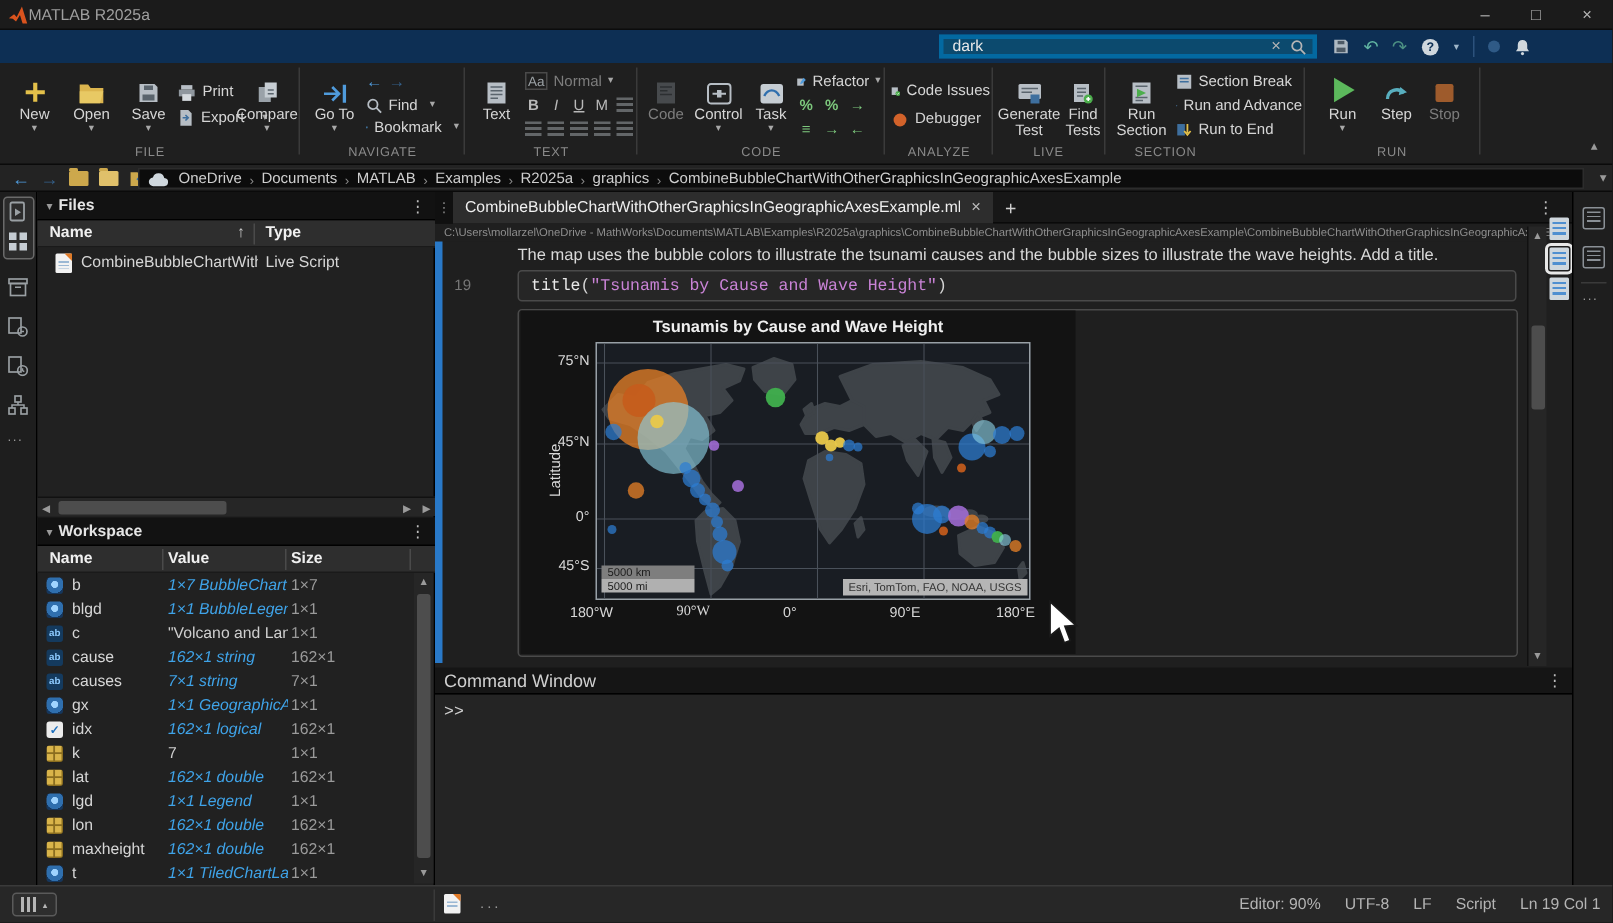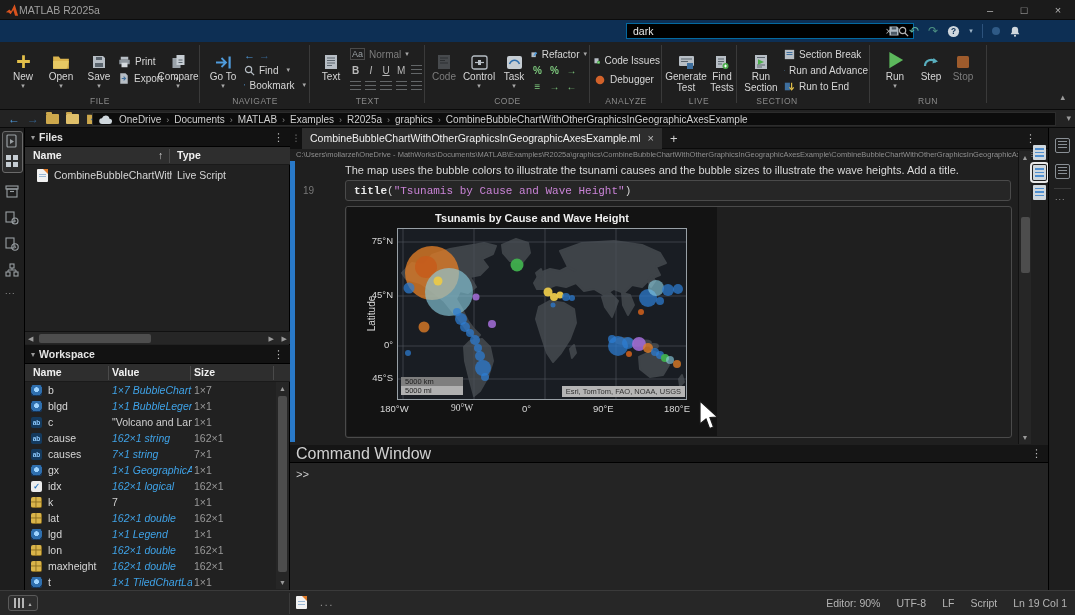--- a/index.html
+++ b/index.html
@@ -12,21 +12,21 @@
 #titlebar .ttl{color:#9f9f9f;font-size:10.5px;margin-left:0}
 #win-controls{position:absolute;right:0;top:0;height:20px;display:flex;align-items:center;gap:0}
 #win-controls .wbtn{width:34px;height:20px;display:flex;align-items:center;justify-content:center;color:#b5b5b5;font-size:11px}
 
 #tabstrip{position:absolute;left:0;top:20px;width:1075px;height:22px;background:#0d2f54}
 #ribbon-tabs{position:absolute;left:0;top:0;height:22px;display:flex}
 .rtab{height:22px;min-width:76px;padding:0 14px;display:flex;align-items:center;justify-content:center;font-size:10.5px;color:#e7edf3;letter-spacing:.3px}
 .rtab.dark{background:#0d2f54}
 .rtab.active{background:#161616;color:#fff}
 .rtab.accent{background:#1878c8}
-#qa-search{position:absolute;left:626px;top:3px;width:288px;height:16px;background:#000000;border:1px solid #0369a1;display:flex;align-items:center;padding:0 4px}
+#qa-search{position:absolute;left:626px;top:3px;width:252px;height:16px;background:#0c4a6e;border:3px solid #0369a1;display:flex;align-items:center;padding:0 4px}
 #qa-search .q{color:#e8e8e8;font-size:10.5px;flex:1;padding-left:2px}
 #qa-search .xi{color:#b5b5b5;font-size:11px;margin-right:6px}
 #qa-icons{position:absolute;left:888px;top:0;height:22px;display:flex;align-items:center;gap:9px}
 #qa-icons .g{font-size:12px;color:#cfd7dd}
 #qa-icons .sep{width:1px;height:14px;background:#2c527c}
 
 #toolstrip{position:absolute;left:0;top:42px;width:1075px;height:68px;background:#1f1f1f;border-bottom:1px solid #0a0a0a}
 .tsec-label{position:absolute;top:54px;font-size:8.5px;color:#8a8a8a;text-align:center;letter-spacing:.5px}
 .tsep{position:absolute;top:3px;width:1px;height:58px;background:#3a3a3a}
 .bigbtn{position:absolute;top:4px;display:flex;flex-direction:column;align-items:center;gap:1px;font-size:10px;color:#d6d6d6;text-align:center}
@@ -87,21 +87,21 @@
 #edit-tab .tl{font-size:10.5px;color:#f0f0f0;white-space:nowrap;overflow:hidden}
 #edit-tab .tx{color:#bdbdbd;font-size:11px}
 #tab-plus{margin-left:8px;color:#cfcfcf;font-size:13px}
 #edit-tabbar .kebab{position:absolute;right:12px;color:#bdbdbd;font-size:11px}
 #edit-path{position:absolute;left:6px;top:22px;width:740px;height:11px;font-size:7.5px;color:#8f8f8f;white-space:nowrap;overflow:hidden}
 #edit-content{position:absolute;left:0;top:33px;width:758px;height:284px;background:#1f1f1f}
 #bluebar{position:absolute;left:0;top:0;width:5px;height:281px;background:#2979c8}
 #lineno{position:absolute;left:6px;top:24px;width:18px;text-align:right;color:#777;font-size:10px}
 #para{position:absolute;left:55px;top:3px;width:660px;font-size:11px;color:#dadada}
 #codeblock{position:absolute;left:55px;top:19px;width:666px;height:21px;background:#262626;border:1px solid #4a4a4a;border-radius:3px;display:flex;align-items:center;padding:0 8px;font-size:11px}
-#codeblock .fn{color:#e8e8e8;font-weight:bold}
+#codeblock .fn{color:#e8e8e8;font-weight:normal}
 #codeblock .pl{color:#d4d4d4}
 #codeblock .st{color:#c983d6}
 #outbox{position:absolute;left:55px;top:45px;width:667px;height:232px;border:1px solid #4a4a4a;border-radius:3px}
 
 #figure{position:absolute;left:57px;top:46px;width:370px;height:229px;background:#131313}
 #fig-title{position:absolute;left:0;top:5px;width:370px;text-align:center;font-weight:bold;font-size:11px;color:#efefef}
 #plot{position:absolute;left:50px;top:21px;width:290px;height:172px;background:#191d23;border:1px solid #98a0a6;overflow:hidden}
 .ytick{position:absolute;left:2px;width:44px;text-align:right;font-size:9.5px;color:#d8d8d8}
 .xtick{position:absolute;width:44px;text-align:left;font-size:9.5px;color:#d8d8d8;top:196px}
 #ylabel{position:absolute;left:-26px;top:101px;width:100px;text-align:center;font-size:10px;color:#d8d8d8;transform:rotate(-90deg)}
@@ -112,21 +112,21 @@
 #attrib{position:absolute;right:1px;bottom:2px;background:#b5b5b5;color:#333;font-size:7.5px;padding:1px 4px}
 
 #ed-scroll{position:absolute;left:728px;top:-10px;width:13px;height:293px;background:#262626;border-left:1px solid #111}
 #out-icons{position:absolute;left:743px;top:-16px;display:flex;flex-direction:column;gap:5px}
 .oicon{width:13px;height:15px;background:#cfd7dd;border-radius:1px;position:relative}
 .oicon:after{content:"";position:absolute;left:2px;top:3px;width:9px;height:9px;background:repeating-linear-gradient(#4f8fd0 0 1.5px,transparent 1.5px 3.5px)}
 .oicon.sel{outline:2px solid #e8e8e8;outline-offset:1px}
 
 #cmdwin{position:absolute;left:290px;top:445px;width:758px;height:145px;background:#242424}
 #cmd-head{position:absolute;left:0;top:0;width:758px;height:18px;background:#151515;border-bottom:1px solid #000;display:flex;align-items:center;padding:0 6px}
-#cmd-head .pt{font-size:16px;color:#d0d0d0}
+#cmd-head .pt{font-size:12px;color:#d0d0d0}
 #cmd-head .kebab{margin-left:auto;color:#bdbdbd;font-size:11px}
 #cmd-prompt{position:absolute;left:6px;top:24px;font-size:11px;color:#cfcfcf}
 
 #rightstrip{position:absolute;left:1048px;top:128px;width:27px;height:462px;background:#1e1e1e;border-left:1px solid #000}
 .rsic{position:absolute;left:6px;width:15px;height:15px;border:1px solid #8a9096;border-radius:2px;position:absolute}
 .rsic:after{content:"";position:absolute;left:2px;top:2px;width:9px;height:9px;background:repeating-linear-gradient(#8a9096 0 1px,transparent 1px 3px)}
 
 #statusbar{position:absolute;left:0;top:590px;width:1075px;height:25px;background:#272727;border-top:1px solid #3a3a3a}
 #layout-btn{position:absolute;left:8px;top:4px;width:30px;height:16px;border:1px solid #5a5a5a;border-radius:3px;background:#2e2e2e;display:flex;align-items:center;justify-content:center;gap:3px}
 #layout-btn .bars{width:11px;height:10px;background:repeating-linear-gradient(to right,#b5b5b5 0 2px,transparent 2px 4px)}

